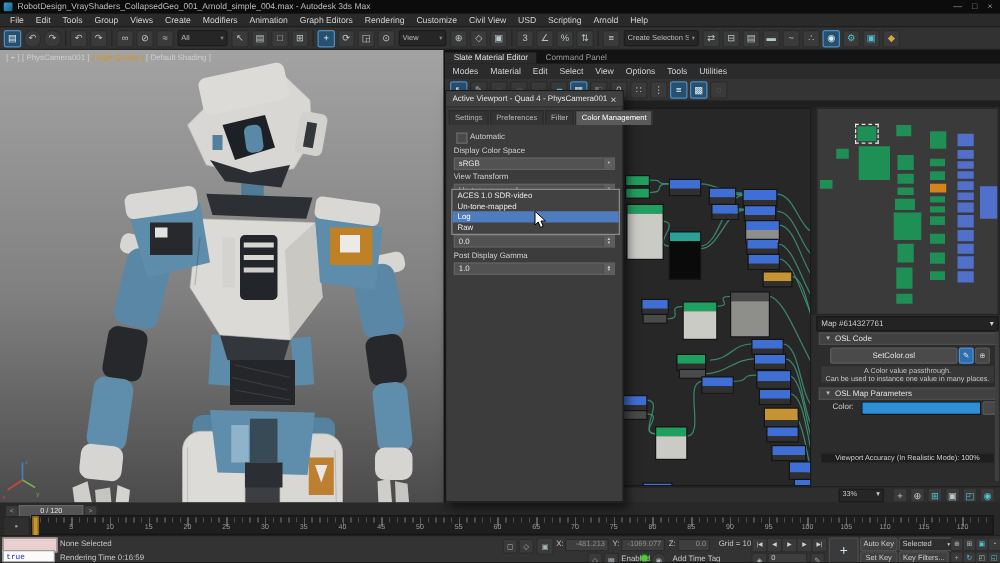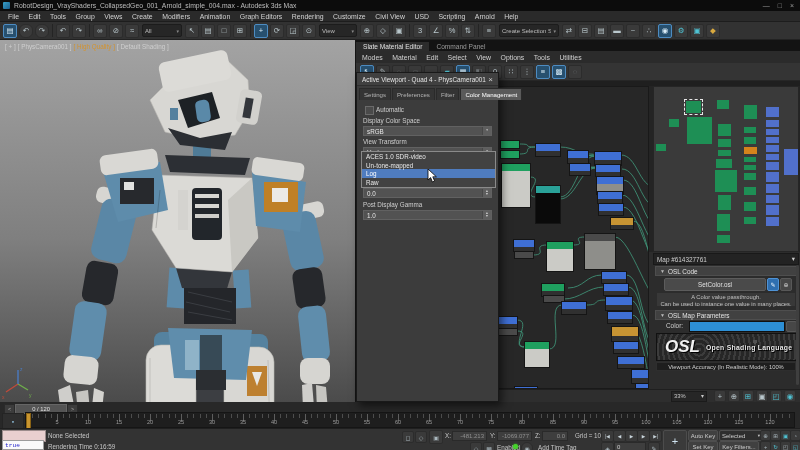--- a/index.html
+++ b/index.html
@@ -576,24 +576,20 @@
       <div>A Color value passthrough.</div>
       <div>Can be used to instance one value in many places.</div>
     </div>
     <div class="rollout" style="left:299px;top:270px;">
       <span class="arr">▼</span>
       <span>OSL Map Parameters</span>
     </div>
     <div id="color-row-label" class="abs">Color:</div>
     <div id="color-swatch" class="abs" style="background: rgb(45, 143, 213);"></div>
     <div class="minibtn" style="left:430px;top:280.5px;width:9px;height:9px;"></div>
-    <div id="osl-logo" class="abs">
-      <span class="big">OSL</span>
-      <span class="sub">Open Shading Language</span>
-    </div>
     <div id="accuracy" class="abs">
         <span>Viewport Accuracy (In Realistic Mode): 100%</span>
       </div>
     <div id="pscroll" class="abs"></div>
     <div id="me-bottom" class="abs">
       <div id="me-zoom">
         <span>33%</span>
           <span>▾</span>
       </div>
       <div id="me-bottom-icons" style="display:flex;">

